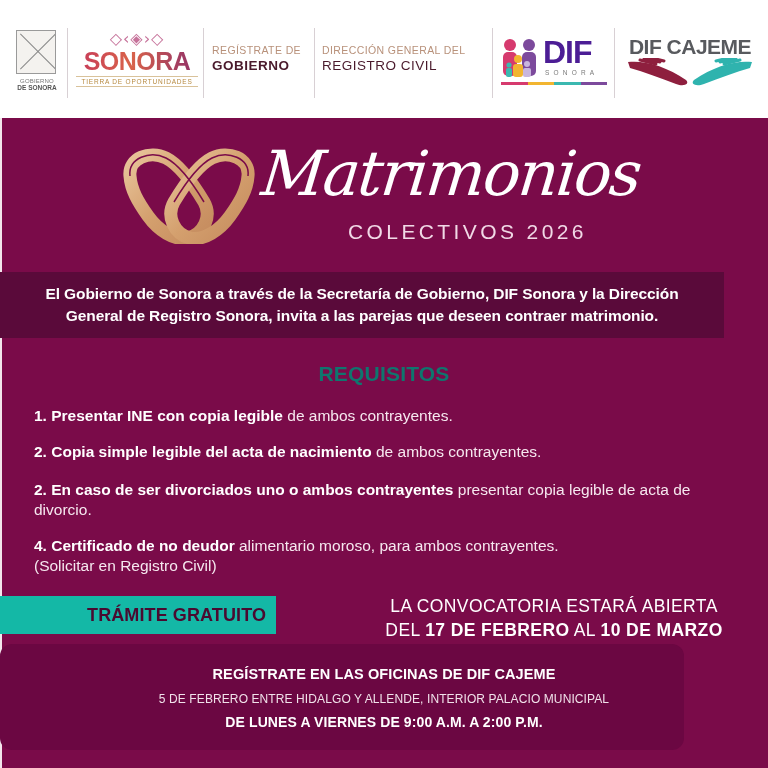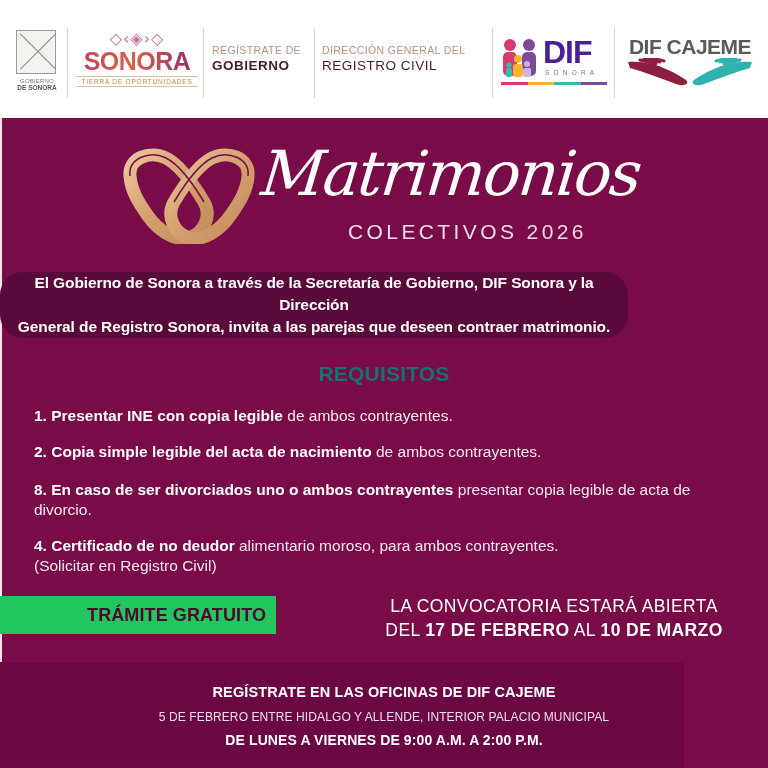--- a/index.html
+++ b/index.html
@@ -44,39 +44,39 @@
   .difcaj svg { position: absolute; left: 2px; top: 22px; }
 
   
   .panel { position: absolute; left: 0; top: 118px; width: 768px; height: 650px; background: #7a0b49; }
   .panel-edge { position: absolute; left: 0; top: 118px; width: 2px; height: 650px; background: #f3e6ec; }
 
   .rings { position: absolute; left: 120px; top: 146px; width: 138px; height: 98px; }
   .title-script { position: absolute; left: 262px; top: 134px; font-family: "DejaVu Serif", serif; font-style: italic; font-size: 62px; color: #ffffff; letter-spacing: -2px; line-height: 80px; transform: skewX(-6deg); }
   .title-sub { position: absolute; left: 348px; top: 220px; font-size: 21px; color: #f1d9e6; letter-spacing: 3.4px; font-weight: normal; }
 
-  .intro-band { position: absolute; left: 0; top: 272px; width: 628px; height: 66px; background: #5a0a3a; display: flex; flex-direction: column; align-items: center; justify-content: center; border-radius: 23px; }
+  .intro-band { position: absolute; left: 0; top: 272px; width: 724px; height: 66px; background: #5a0a3a; display: flex; flex-direction: column; align-items: center; justify-content: center; }
   .intro-band p { color: #ffffff; font-size: 15.5px; font-weight: bold; line-height: 22px; text-align: center; letter-spacing: -0.1px; }
 
   .req-title { position: absolute; left: 0; top: 362px; width: 768px; text-align: center; color: #0f766e; font-size: 21px; font-weight: bold; letter-spacing: 0.2px; }
 
   .req-list { position: absolute; left: 34px; top: 398px; width: 700px; color: #ffffff; font-size: 15.5px; line-height: 20px; }
   .req-item { position: absolute; left: 0; width: 700px; margin-top: 8px; }
   .req-item b { font-weight: bold; }
   .req-item .rest { font-weight: normal; color: #f6e8ef; }
 
-  .free-box { position: absolute; left: 0; top: 596px; width: 276px; height: 38px; background: #22c55e; display: flex; align-items: center; justify-content: flex-end; padding-right: 10px; }
+  .free-box { position: absolute; left: 0; top: 596px; width: 276px; height: 38px; background: #14b8a6; display: flex; align-items: center; justify-content: flex-end; padding-right: 10px; }
   .free-box span { color: #4a0a30; font-size: 18px; font-weight: bold; letter-spacing: 0.1px; }
 
   .conv { position: absolute; left: 360px; top: 594px; width: 388px; text-align: center; color: #ffffff; }
   .conv .l1 { font-size: 17.5px; letter-spacing: 0.4px; font-weight: normal; line-height: 24px; }
   .conv .l2 { font-size: 17.5px; letter-spacing: 0.4px; line-height: 24px; }
   .conv .l2 b { font-weight: bold; }
 
-  .footer { position: absolute; left: 0; top: 662px; width: 684px; height: 106px; background: #6b0742; }
+  .footer { position: absolute; left: 0; top: 644px; width: 684px; height: 106px; background: #6b0742; border-radius: 12px; }
   .footer .f1 { position: absolute; left: 0; top: 22px; width: 768px; text-align: center; color: #ffffff; font-size: 14.5px; font-weight: bold; letter-spacing: 0.1px; }
   .footer .f2 { position: absolute; left: 0; top: 48px; width: 768px; text-align: center; color: #f1e2ea; font-size: 12px; letter-spacing: 0.1px; }
   .footer .f3 { position: absolute; left: 0; top: 70px; width: 768px; text-align: center; color: #ffffff; font-size: 14px; font-weight: bold; letter-spacing: 0.1px; }
 </style>
 </head>
 <body>
 
 <div class="header">
   <div class="shield">
     <div class="coat"></div>
@@ -167,21 +167,21 @@
 <div class="req-title">REQUISITOS</div>
 
 <div class="req-list">
   <div class="req-item" style="top:0px">
     <b>1. Presentar INE con copia legible</b><span class="rest"> de ambos contrayentes.</span>
   </div>
   <div class="req-item" style="top:36px">
     <b>2. Copia simple legible del acta de nacimiento</b><span class="rest"> de ambos contrayentes.</span>
   </div>
   <div class="req-item" style="top:74px">
-    <b>8. En caso de ser divorciados uno o ambos contrayentes</b><span class="rest"> presentar copia legible de acta de divorcio.</span>
+    <b>2. En caso de ser divorciados uno o ambos contrayentes</b><span class="rest"> presentar copia legible de acta de divorcio.</span>
   </div>
   <div class="req-item" style="top:130px">
     <b>4. Certificado de no deudor</b><span class="rest"> alimentario moroso, para ambos contrayentes.</span><br>
     <span class="rest">(Solicitar en Registro Civil)</span>
   </div>
 </div>
 
 <div class="free-box">
   <span>TRÁMITE GRATUITO</span>
 </div>

